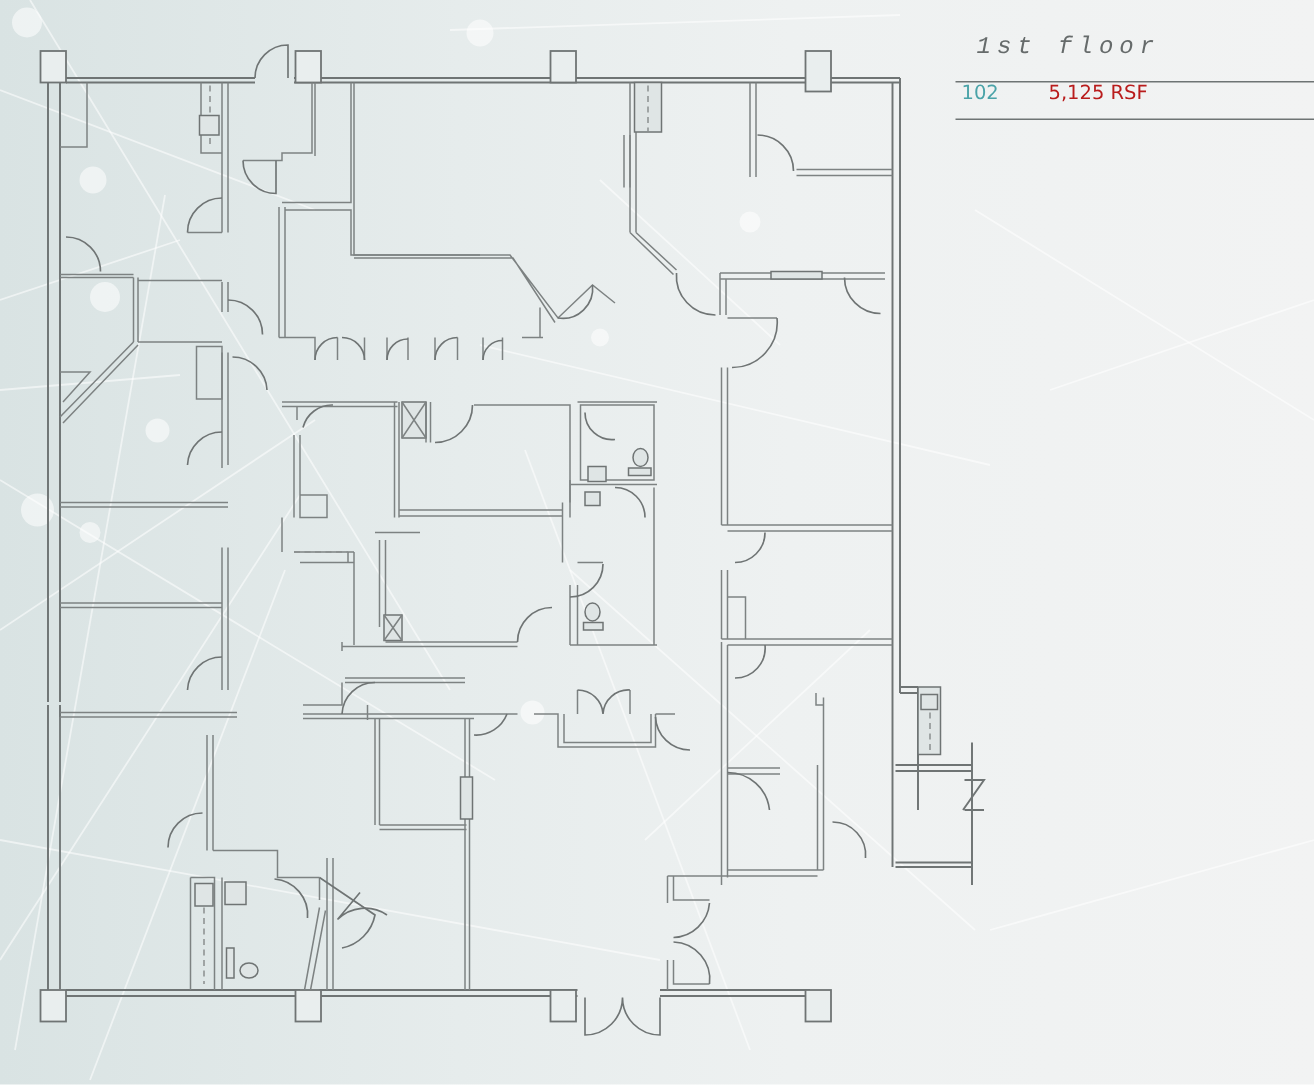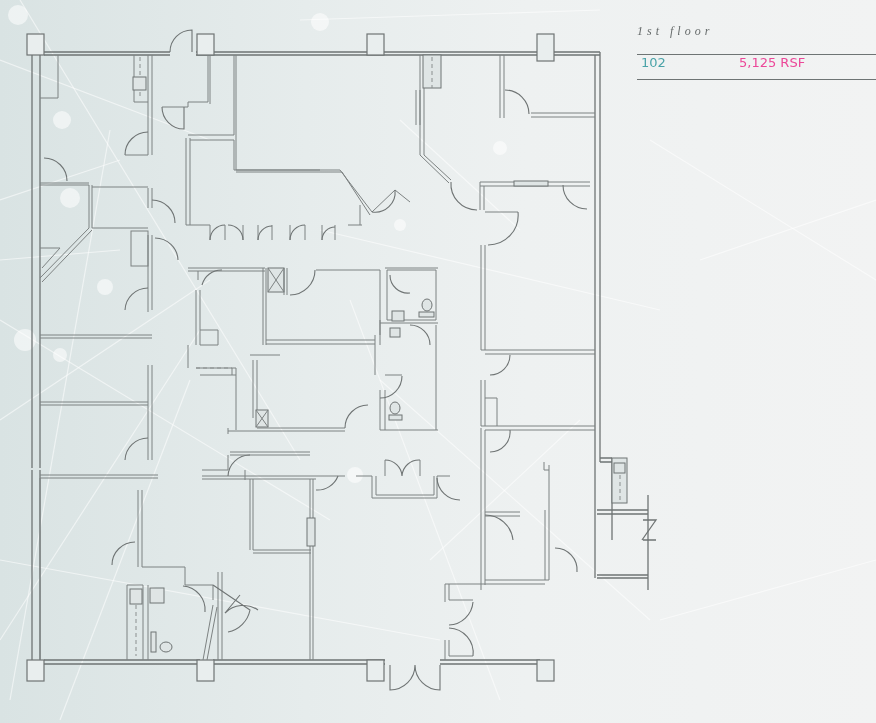--- a/index.html
+++ b/index.html
@@ -7,31 +7,31 @@
     width: 876px; height: 723px; overflow: hidden; position: relative;
     background: linear-gradient(90deg, #d9e3e3 0%, #e6ecec 35%, #eef1f1 60%, #f2f3f3 100%);
     font-family: "Liberation Sans", sans-serif;
   }
   #bg { position: absolute; left: 0; top: 0; width: 876px; height: 723px; }
   #plan { position: absolute; left: 0; top: 0; width: 660px; height: 723px; }
   .info {
     position: absolute; left: 637px; top: 18px; width: 239px;
   }
   .floor-title {
-    font-family: Liberation Serif, serif;
-    font-style: italic; font-size: 12px; letter-spacing: 4px;
-    color: #666b6b; margin-left: 0; height: 26px; line-height: 26px;
+    font-family: Liberation Mono, monospace;
+    font-style: italic; font-size: 16px; letter-spacing: 4px;
+    color: #666b6b; margin-left: 14px; height: 26px; line-height: 26px;
   }
   .rule-top { height: 0; border-top: 1px solid #6e7474; margin-top: 10px; }
   .row {
     display: flex; align-items: flex-start; height: 24px; font-size: 14px;
     border-bottom: 1px solid #6e7474;
   }
   .suite { color: #4aa3a8; width: 58px; padding-left: 4px; font-family: "DejaVu Sans", sans-serif; font-size: 13px; }
-  .area { color: #ec4899; font-family: "DejaVu Sans", sans-serif; font-size: 13px; margin-left: 40px; }
+  .area { color: #b91c1c; font-family: "DejaVu Sans", sans-serif; font-size: 13px; }
   .w { fill: none; stroke: #6f7474; stroke-width: 1.3; }
   .wi { fill: none; stroke: #7d8282; stroke-width: 1; }
   .door { fill: none; stroke: #6f7474; stroke-width: 1.1; }
   .col { fill: #e9eeee; stroke: #6f7474; stroke-width: 1.2; }
   .fix { fill: #dfe5e5; stroke: #6f7474; stroke-width: 1; }
   .dash { fill: none; stroke: #8a8f8f; stroke-width: 1; stroke-dasharray: 4 3; }
 </style>
 </head>
 <body>
 

